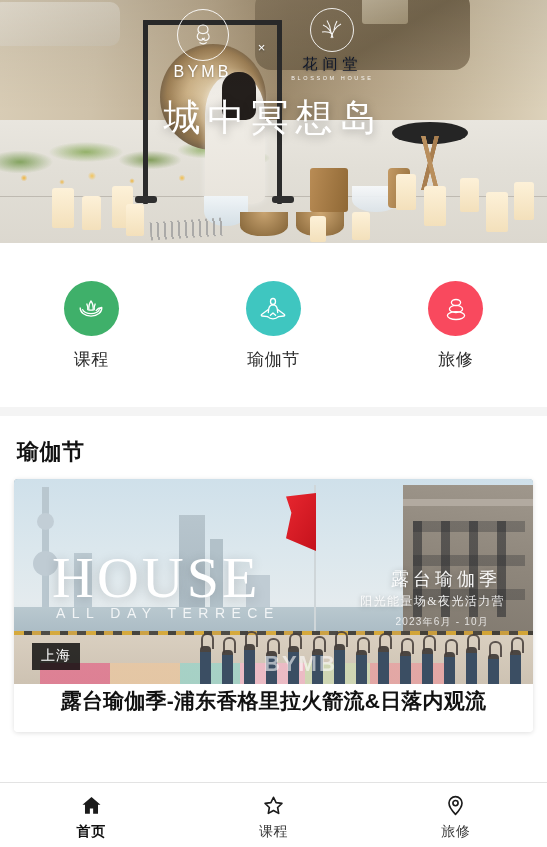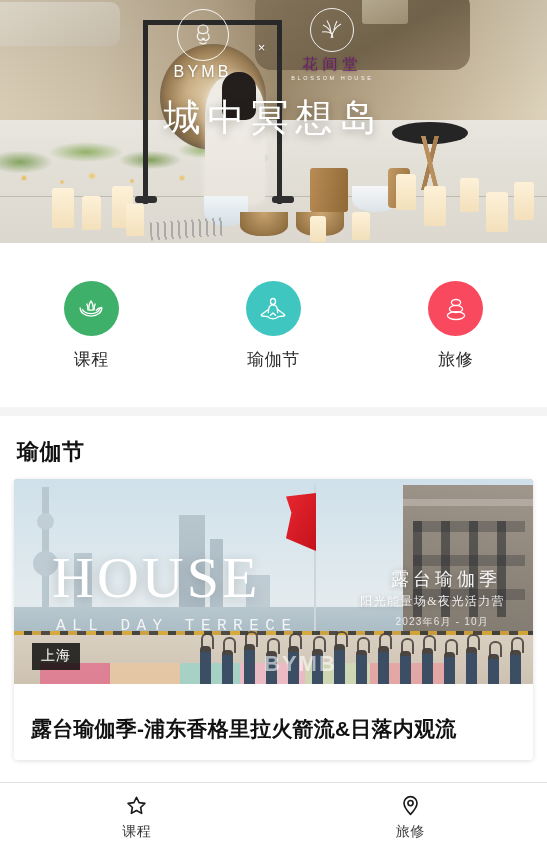--- a/index.html
+++ b/index.html
@@ -193,21 +193,21 @@
   }
   .logo-x { color: #ffffff; font-size: 13px; margin-top: 6px;
     text-shadow: 0 1px 2px rgba(0,0,0,.4); }
   .logo-blossom { display: flex; flex-direction: column; align-items: center; }
   .logo-bl-mark {
     width: 44px; height: 44px; border-radius: 50%;
     border: 1.3px solid rgba(255,255,255,.88);
     display: flex; align-items: center; justify-content: center;
   }
   .logo-bl-cn {
-    margin-top: 3px; color: #701a75; font-size: 15px; letter-spacing: 5px;
+    margin-top: 3px; color: #0f172a; font-size: 15px; letter-spacing: 5px;
     text-shadow: 0 1px 3px rgba(0,0,0,.35);
     font-family: "Liberation Serif", "DejaVu Serif", serif;
   }
   .logo-bl-en {
     color: rgba(255,255,255,.9); font-size: 5.5px; letter-spacing: 2.6px;
     margin-top: 1px;
   }
   .hero-title {
     position: absolute; left: 0; top: 93px; width: 547px; text-align: center;
     color: #ffffff; font-size: 37px; letter-spacing: 7px; font-weight: 400;
@@ -342,23 +342,23 @@
     border: 2px solid rgba(70,62,58,.85); border-bottom: 0;
     border-radius: 6px 6px 0 0;
   }
   .cm-yoga {
     position: absolute; left: 38px; top: 70px;
     color: #ffffff; font-size: 58px; letter-spacing: 3px; line-height: 1;
     font-family: "Liberation Serif", "DejaVu Serif", serif;
     text-shadow: 0 2px 12px rgba(0,0,0,.22);
   }
   .cm-yoga-sub {
-    position: absolute; left: 42px; top: 138px;
-    color: rgba(255,255,255,.82); font-size: 16px; letter-spacing: 6.5px;
-    font-family: Liberation Mono, monospace;
+    position: absolute; left: 42px; top: 126px;
+    color: rgba(255,255,255,.82); font-size: 14px; letter-spacing: 6.5px;
+    font-family: Liberation Sans, sans-serif;
   }
   .cm-cn-1 {
     position: absolute; right: 32px; top: 88px;
     color: rgba(255,255,255,.95); font-size: 18px; letter-spacing: 4px;
     font-family: "Liberation Serif", "DejaVu Serif", serif;
     text-shadow: 0 1px 6px rgba(0,0,0,.3);
   }
   .cm-cn-2 {
     position: absolute; right: 28px; top: 114px;
     color: rgba(255,255,255,.88); font-size: 12px; letter-spacing: 1.4px;
@@ -373,21 +373,21 @@
   .cm-wm {
     position: absolute; left: 250px; top: 172px;
     color: rgba(255,255,255,.58); font-size: 22px; letter-spacing: 2px;
     font-weight: bold;
   }
   .city-badge {
     position: absolute; left: 18px; bottom: 14px;
     background: rgba(10,10,10,.82); color: #ffffff;
     font-size: 14px; padding: 4px 9px 5px 9px; letter-spacing: 1px;
   }
-  .card-body { padding: 30px 17px 16px 17px; background: #ffffff; }
+  .card-body { padding: 2px 17px 16px 17px; background: #ffffff; text-align: center; }
   .card-title {
     font-size: 21px; font-weight: bold; color: #111111;
     line-height: 1.42; letter-spacing: .2px;
   }
 
   
   .tabbar {
     position: absolute; left: 0; bottom: 0; width: 547px; height: 65px;
     background: #ffffff; border-top: 1px solid #e3e3e3;
     display: flex; align-items: center;
@@ -589,20 +589,28 @@
           <div class="card-title">露台瑜伽季-浦东香格里拉火箭流&amp;日落内观流</div>
         </div>
 
       </div>
     </div>
 
   </div>
 
   <div class="tabbar">
 
+    <div class="tab active">
+      <div class="tab-icon">
+        <svg width="23" height="23" viewBox="0 0 24 24" fill="#1b1b1b">
+          <path d="M12 3.1 2.6 11.1h2.6v9.6h5.1v-5.6h3.4v5.6h5.1v-9.6h2.6L12 3.1z"></path>
+        </svg>
+      </div>
+      <div class="tab-label">首页</div>
+    </div>
 
     <div class="tab inactive">
       <div class="tab-icon">
         <svg width="23" height="23" viewBox="0 0 24 24" fill="none" stroke="#1b1b1b" stroke-width="1.7" stroke-linejoin="round">
           <path d="M12 3.4l2.7 5.6 6.1.8-4.5 4.3 1.1 6.1-5.4-3-5.4 3 1.1-6.1L3.2 9.8l6.1-.8z"></path>
         </svg>
       </div>
       <div class="tab-label">课程</div>
     </div>
 

